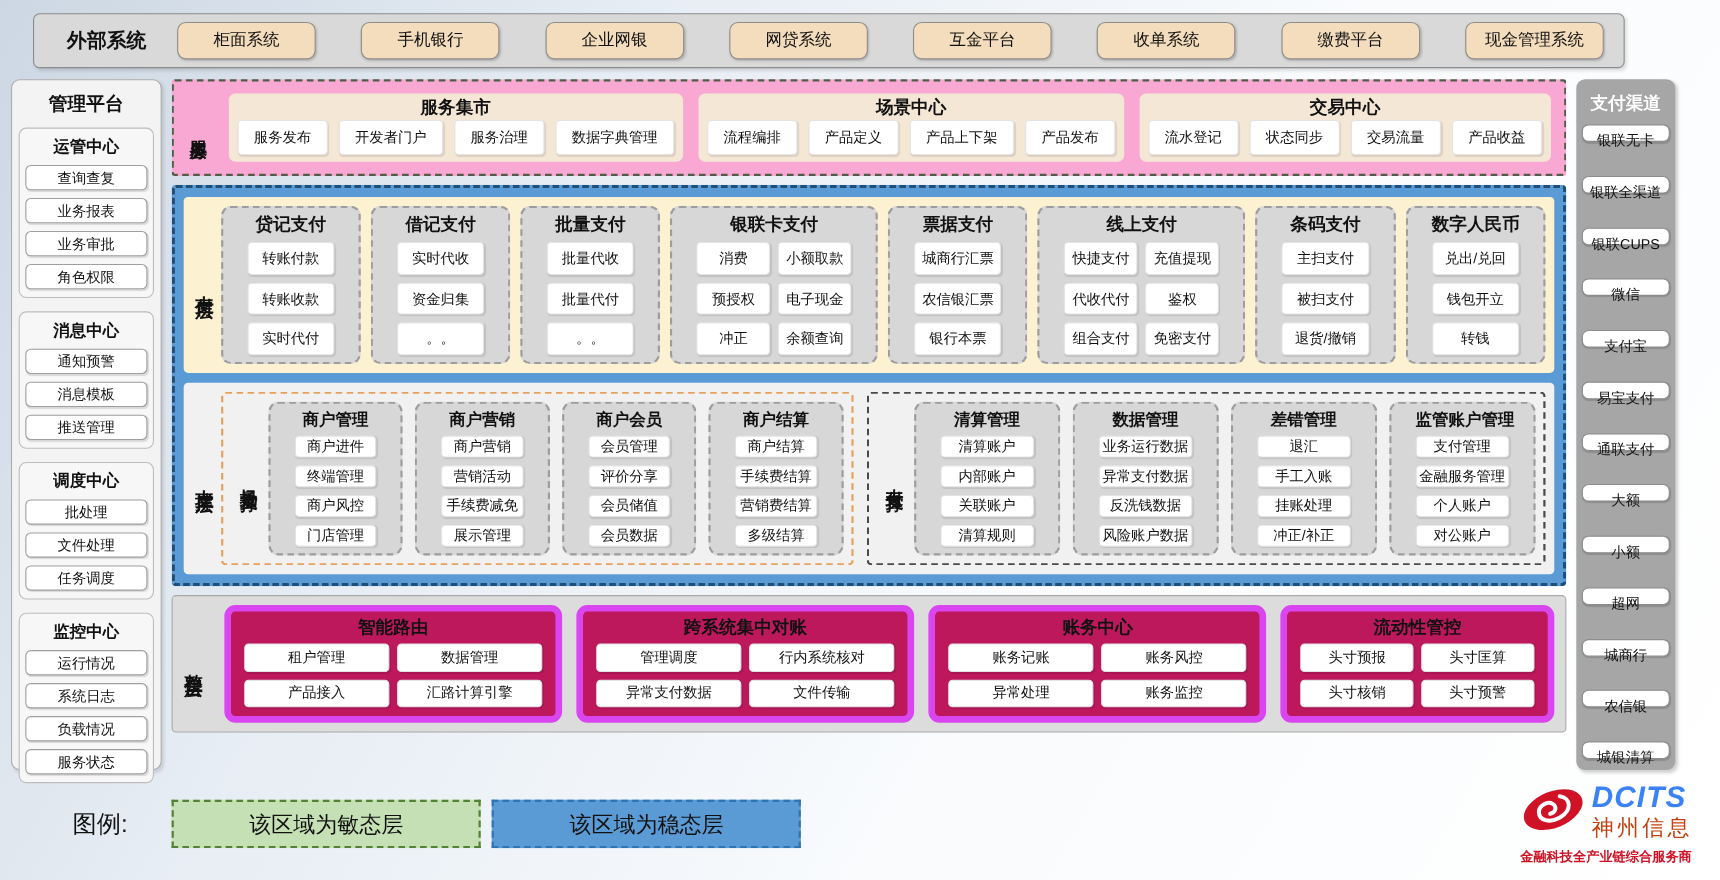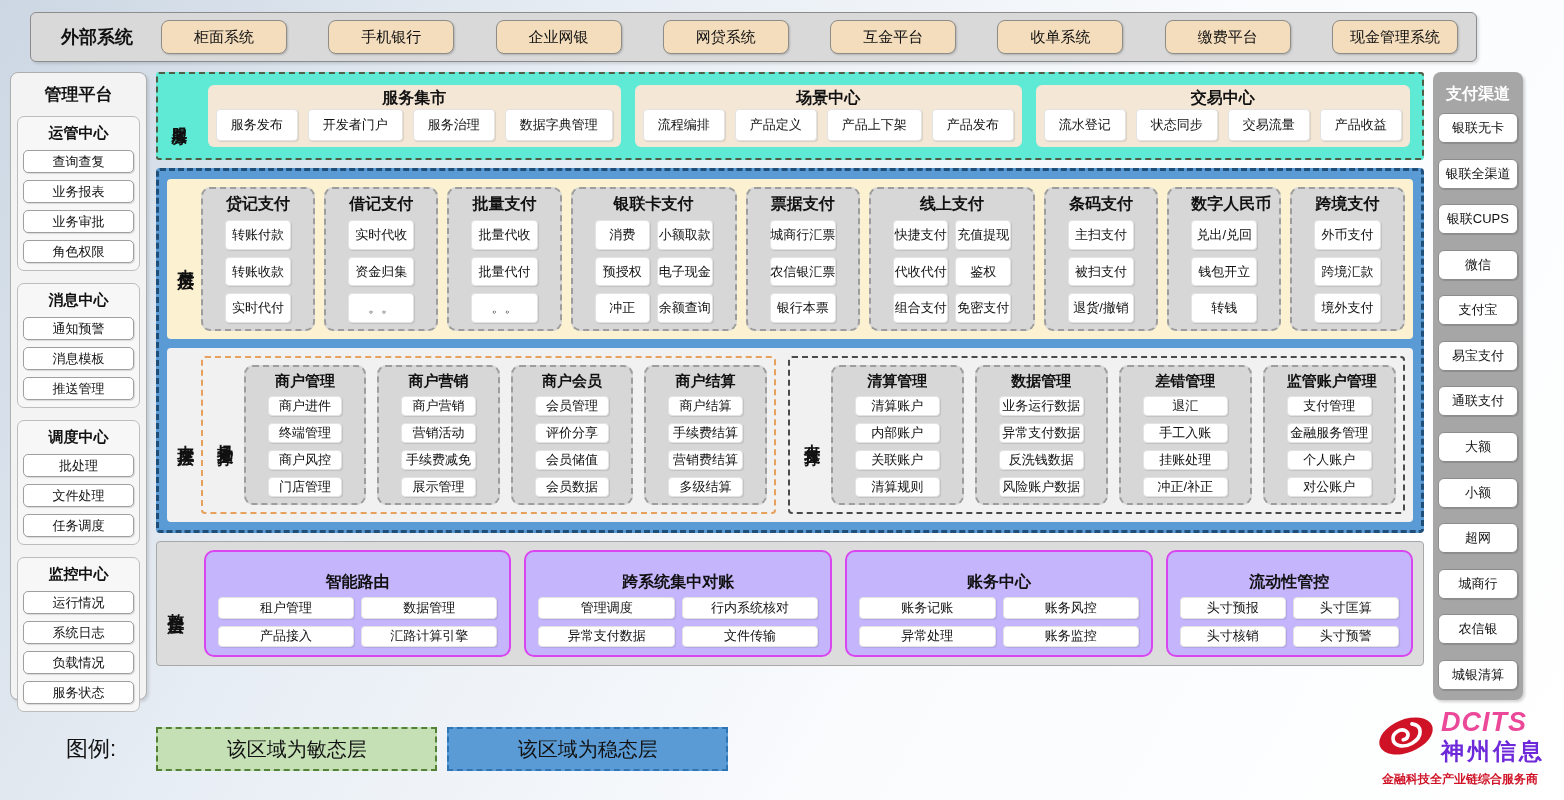--- a/index.html
+++ b/index.html
@@ -40,21 +40,21 @@
   }
 
   
   .center { flex: 1; display: flex; flex-direction: column; }
   .vlabel {
     writing-mode: vertical-rl; text-orientation: upright;
     font-weight: bold; font-size: 17px; letter-spacing: 3px;
     display: flex; align-items: center; justify-content: center; width: 30px;
   }
   .service-layer {
-    height: 88px; background: #5eead4; border: 2px dashed #4f5d46; border-radius: 3px;
+    height: 88px; background: #f9a8d4; border: 2px dashed #4f5d46; border-radius: 3px;
     display: flex; padding: 5px 12px 5px 6px; gap: 14px;
   }
   .service-layer .vlabel { font-size: 16px; letter-spacing: 1px; }
   .service-group { flex: 1; background: #f5e7d6; border-radius: 6px; padding: 3px 8px 6px; display: flex; flex-direction: column; }
   .service-group-title { font-weight: bold; font-size: 16px; text-align: center; }
   .service-items { flex: 1; display: flex; align-items: center; justify-content: space-around; gap: 10px; }
   .white-btn {
     background: #fff; border-radius: 4px; text-align: center; font-size: 13px;
     border: 1px solid #e3e3e3; box-shadow: 1px 1px 1px rgba(0,0,0,.10);
   }
@@ -83,51 +83,51 @@
   .support-area.stable { border: 2px dashed #4a4a4a; flex: 1; }
   .area-label { font-size: 16px; letter-spacing: 2px; }
   .area-cols { flex: 1; display: flex; gap: 11px; }
   .sub-col .col-title { font-size: 15px; }
 
   .integration-layer {
     margin-top: 8px; background: #dcdcdc; border: 1px solid #a8a8a8; border-radius: 4px;
     height: 125px; display: flex; padding: 8px 10px 8px 4px; gap: 13px;
   }
   .int-group {
-    flex: 1.15; background: #c4b5fd; border: 2px solid #d946ef; border-radius: 10px;
-    padding: 18px 12px 8px; display: flex; flex-direction: column;
+    flex: 1.15; background: #be185d; border: 6px solid #d946ef; border-radius: 10px;
+    padding: 2px 12px 8px; display: flex; flex-direction: column;
   }
   .int-group:last-child { flex: 0.9; }
   .int-title { font-weight: bold; font-size: 16px; text-align: center; margin: 2px 0 4px; }
 
   
   .right {
     width: 95px; background: #a6a6a6; border-radius: 8px; padding: 8px 5px 10px;
     display: flex; flex-direction: column; box-shadow: 2px 2px 3px rgba(0,0,0,.18);
   }
   .right-title { color: #fff; font-weight: bold; font-size: 16px; text-align: center; margin: 4px 0 2px; }
   .channel-list { flex: 1; display: flex; flex-direction: column; justify-content: space-between; padding-top: 6px; }
   .channel-btn {
     background: #fff; border: 1px solid #8c8c8c; border-radius: 6px;
-    height: 30px; line-height: 28px; text-align: center; font-size: 13px;
+    height: 16px; line-height: 28px; text-align: center; font-size: 13px;
     box-shadow: 1px 1px 1px rgba(0,0,0,.15);
   }
 
   
   .footer { display: flex; align-items: center; margin: 26px 0 0 66px; height: 46px; }
   .legend-label { font-size: 22px; margin-right: 40px; }
   .legend-box { width: 281px; height: 44px; display: flex; align-items: center; justify-content: center; font-size: 20px; }
   .legend-box.agile { background: #c5e0b4; border: 2px dashed #538135; margin-right: 10px; }
   .legend-box.stable { background: #5b9bd5; border: 2px dashed #2e75b6; }
 
   .logo { position: absolute; right: 6px; bottom: 12px; width: 196px; text-align: center; }
   .logo-row { display: flex; align-items: center; justify-content: center; gap: 4px; }
   .logo-texts { text-align: left; }
-  .logo-brand { color: #ec4899; font-weight: bold; font-style: italic; font-size: 27px; line-height: 27px; letter-spacing: 1px; }
-  .logo-company { color: #6d28d9; font-weight: bold; font-size: 23px; letter-spacing: 3px; }
+  .logo-brand { color: #3b82f6; font-weight: bold; font-style: italic; font-size: 27px; line-height: 27px; letter-spacing: 1px; }
+  .logo-company { color: #c2410c; font-weight: normal; font-size: 20px; letter-spacing: 3px; }
   .logo-tagline { color: #cf1226; font-weight: bold; font-size: 12px; margin-top: 4px; white-space: nowrap; }
 </style>
 </head>
 <body>
 
 <div class="topbar">
   <div class="topbar-label">外部系统</div>
   <div class="topbar-items">
       <div class="tan-btn">柜面系统</div>
       <div class="tan-btn">手机银行</div>
@@ -322,34 +322,20 @@
                   <div class="white-btn cell-btn">兑出/兑回</div>
                 </div>
                 <div class="col-row">
                   <div class="white-btn cell-btn">钱包开立</div>
                 </div>
                 <div class="col-row">
                   <div class="white-btn cell-btn">转钱</div>
                 </div>
               </div>
             </div>
-            <div class="pay-col">
-              <div class="col-title">跨境支付</div>
-              <div class="col-rows">
-                <div class="col-row">
-                  <div class="white-btn cell-btn">外币支付</div>
-                </div>
-                <div class="col-row">
-                  <div class="white-btn cell-btn">跨境汇款</div>
-                </div>
-                <div class="col-row">
-                  <div class="white-btn cell-btn">境外支付</div>
-                </div>
-              </div>
-            </div>
           </div>
       </div>
       <div class="support-layer">
         <div class="vlabel">支撑层</div>
         <div class="support-areas">
             <div class="support-area agile">
               <div class="vlabel area-label">场景支撑</div>
               <div class="area-cols">
                 <div class="pay-col sub-col">
                   <div class="col-title">商户管理</div>

